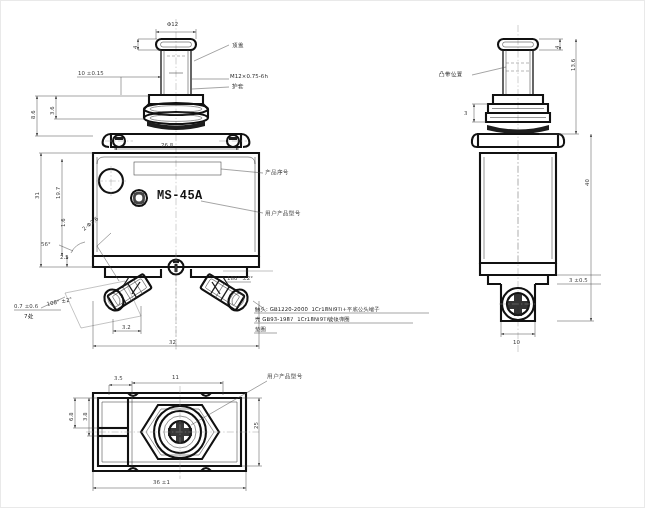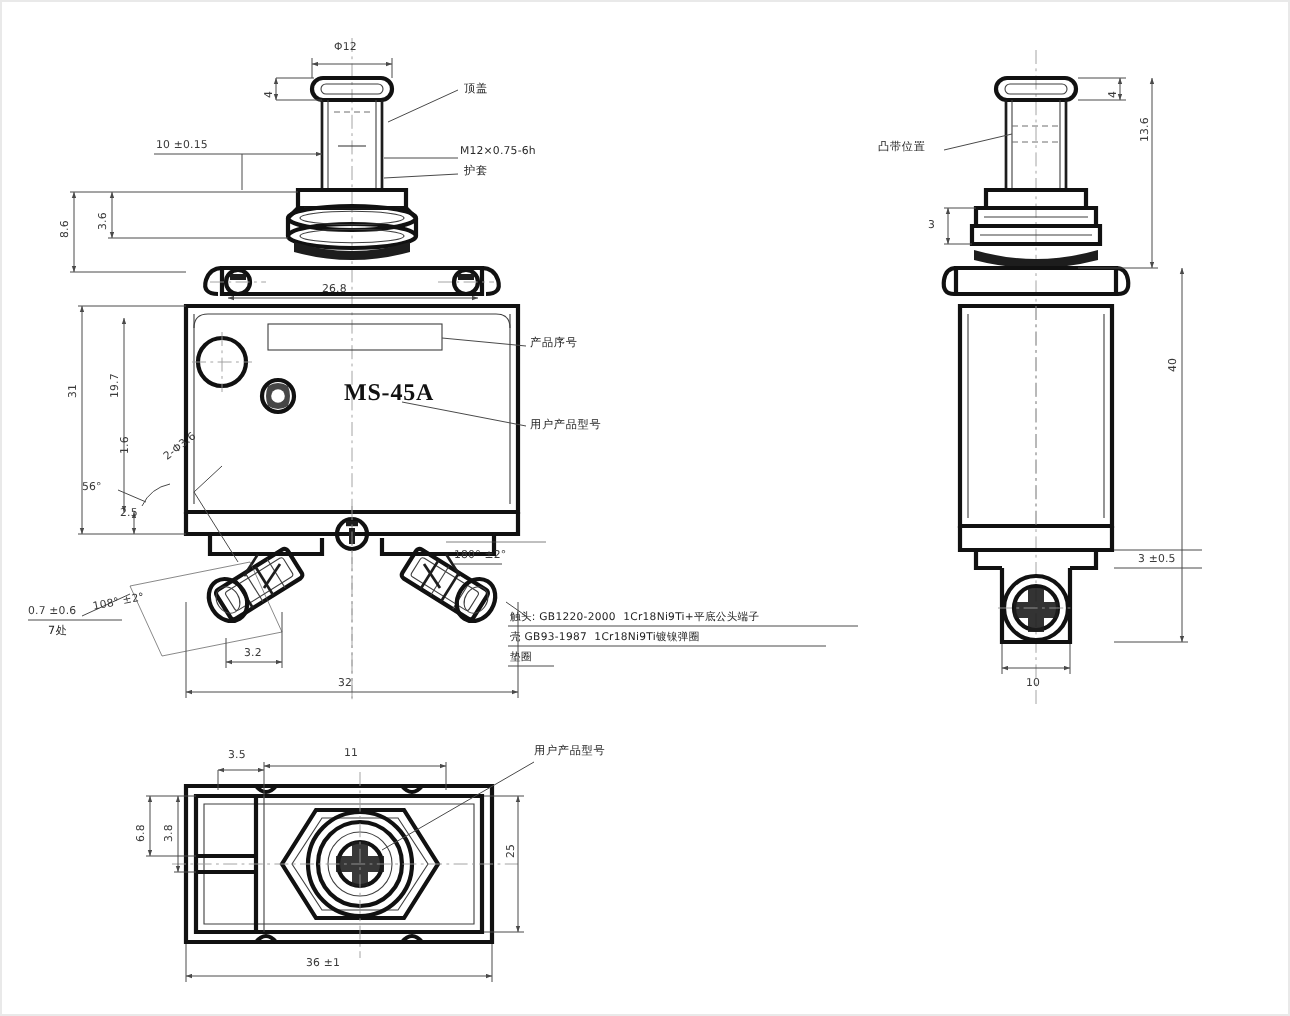--- a/index.html
+++ b/index.html
@@ -29,23 +29,22 @@
   .lbl.cn{font-size:5.6px;color:#222;letter-spacing:.35px;}
   .lbl.dim{color:#3a3a3a;}
   .lbl.rot{transform:rotate(-90deg);transform-origin:left top;}
   .lbl.note{font-size:5.3px;letter-spacing:.15px;line-height:1.55;white-space:pre;}
   .brandmark{
     position:absolute;
     font-weight:bold;
     font-size:12px;
     letter-spacing:.4px;
     color:#111;
-    font-family:Liberation Serif, serif;
+    font-family:Liberation Mono, monospace;
     white-space:nowrap;
-    margin-left:15px;
   }
 </style>
 </head>
 <body>
 
 <div id="sheet">
 
   <svg width="645" height="508" viewBox="0 0 645 508" shape-rendering="geometricPrecision">
     <defs>
       <style>

